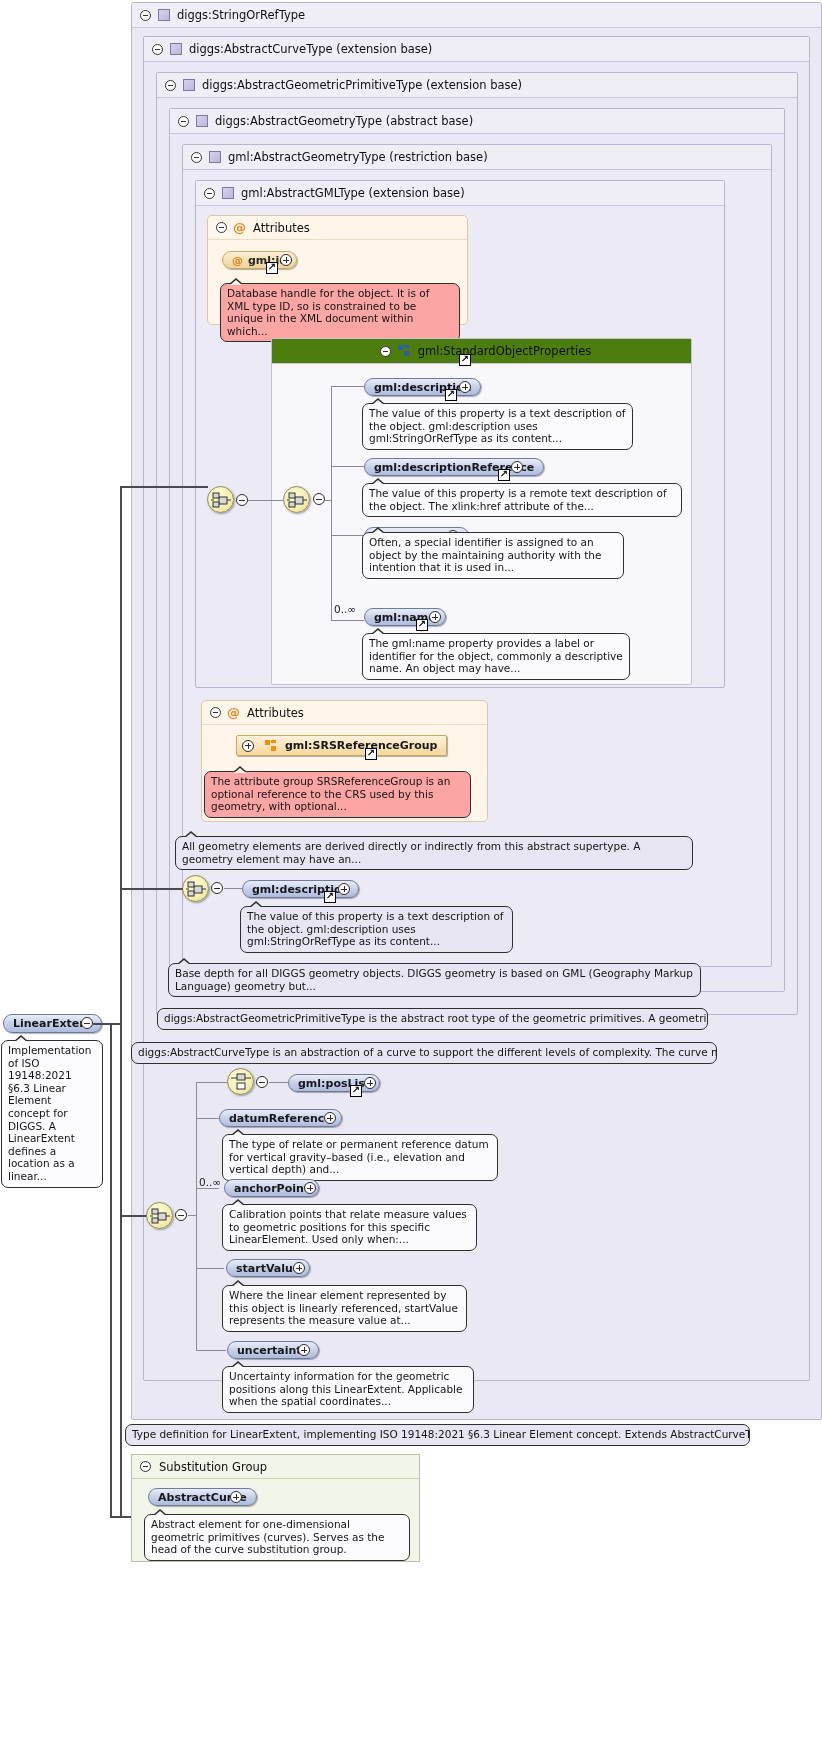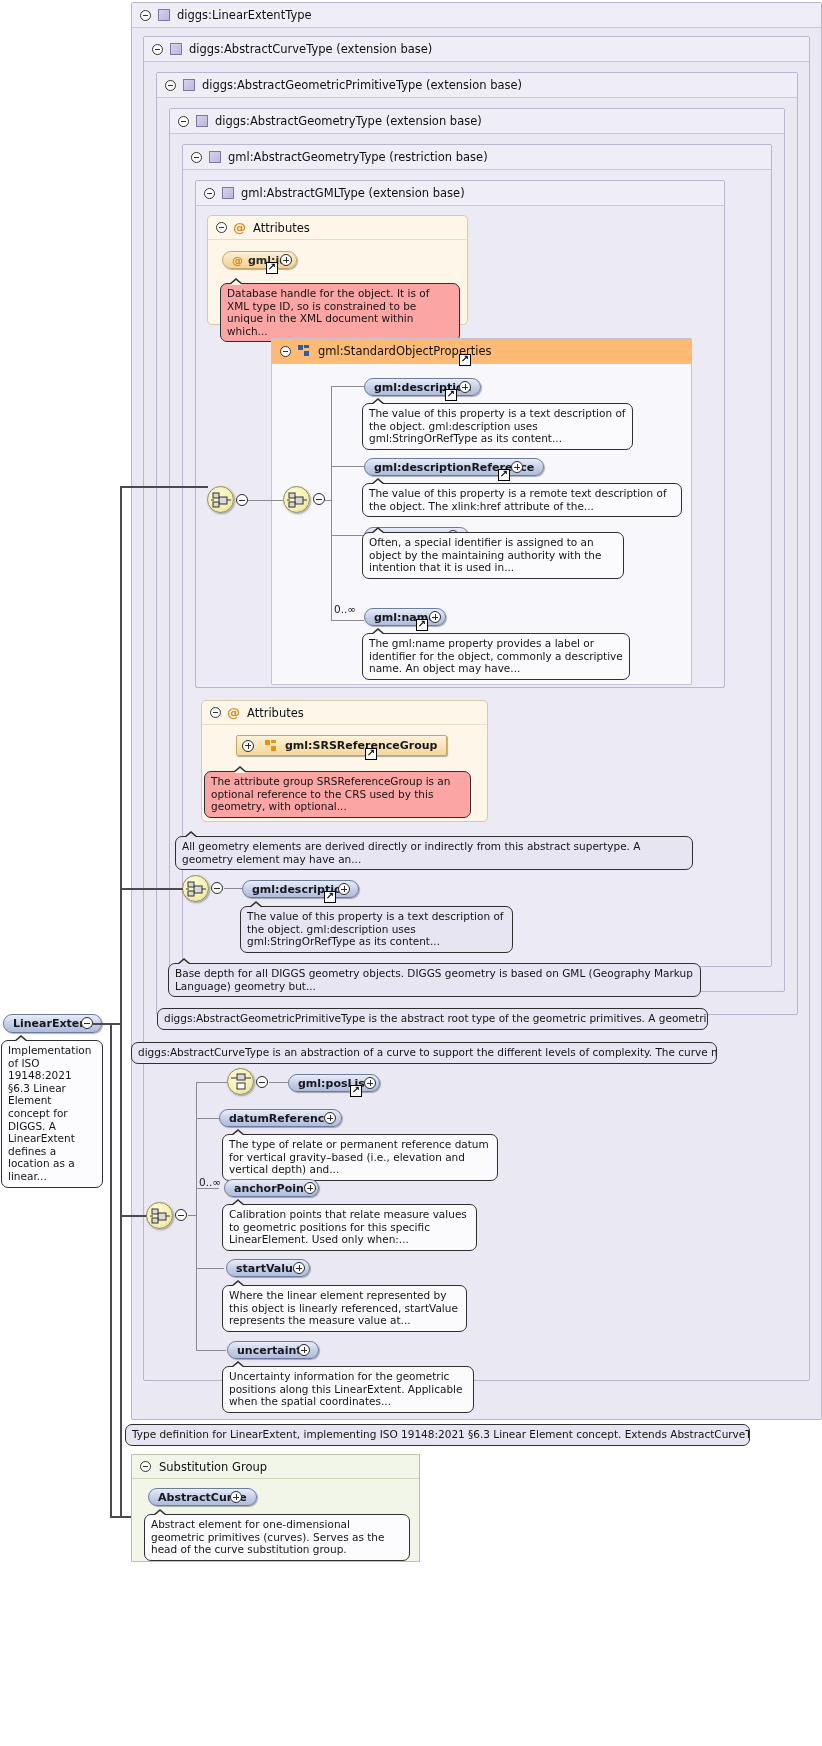--- a/index.html
+++ b/index.html
@@ -172,21 +172,21 @@
 </style>
 </head>
 <body>
 
 <div id="canvas">
 
   <div class="typebox lvl1" style="left:131px; top:2px; width:691px; height:1418px;">
     <div class="hdr">
       <span class="pmicon"></span>
       <span class="sqicon"></span>
-      <span class="hdr-label">diggs:LinearExtentType</span>
+      <span class="hdr-label">diggs:StringOrRefType</span>
     </div>
   </div>
 
   <div class="typebox lvl2" style="left:143px; top:36px; width:667px; height:1345px;">
     <div class="hdr">
       <span class="pmicon"></span>
       <span class="sqicon"></span>
       <span class="hdr-label">diggs:AbstractCurveType (extension base)</span>
     </div>
   </div>
@@ -196,21 +196,21 @@
       <span class="pmicon"></span>
       <span class="sqicon"></span>
       <span class="hdr-label">diggs:AbstractGeometricPrimitiveType (extension base)</span>
     </div>
   </div>
 
   <div class="typebox lvl4" style="left:169px; top:108px; width:616px; height:884px;">
     <div class="hdr">
       <span class="pmicon"></span>
       <span class="sqicon"></span>
-      <span class="hdr-label">diggs:AbstractGeometryType (extension base)</span>
+      <span class="hdr-label">diggs:AbstractGeometryType (abstract base)</span>
     </div>
   </div>
 
   <div class="typebox lvl5" style="left:182px; top:144px; width:590px; height:823px;">
     <div class="hdr">
       <span class="pmicon"></span>
       <span class="sqicon"></span>
       <span class="hdr-label">gml:AbstractGeometryType (restriction base)</span>
     </div>
   </div>
@@ -236,21 +236,21 @@
   </div>
   <div class="extlink" style="left:266px; top:262px;"></div>
   <div class="pmbtn plus" style="left:280px; top:254px;"></div>
   <div class="doc orange" style="left:220px; top:283px; width:240px;">
     <div class="tri" style="left:8px; top:-6px; border-left:7px solid transparent; border-right:7px solid transparent; border-bottom:6px solid #2f2f2f;"></div>
     <div class="tri" style="left:9px; top:-4px; border-left:6px solid transparent; border-right:6px solid transparent; border-bottom:5px solid #fdf4e4;"></div>
     <span>Database handle for the object. It is of XML type ID, so is constrained to be unique in the XML document within which...</span>
   </div>
 
   <div class="typebox" style="left:271px; top:338px; width:421px; height:347px; background:#f7f7fc; border:1px solid #c5c1d4;">
-    <div class="hdr" style="background:#fdba74;">
+    <div class="hdr" style="background:#4d7c0f;justify-content:center;">
       <span class="pmicon"></span>
       <span class="grpicon blue">
           <i></i>
           <i></i>
           <i></i>
         </span>
       <span class="hdr-label">gml:StandardObjectProperties</span>
     </div>
   </div>
   <div class="extlink" style="left:459px; top:354px;"></div>

